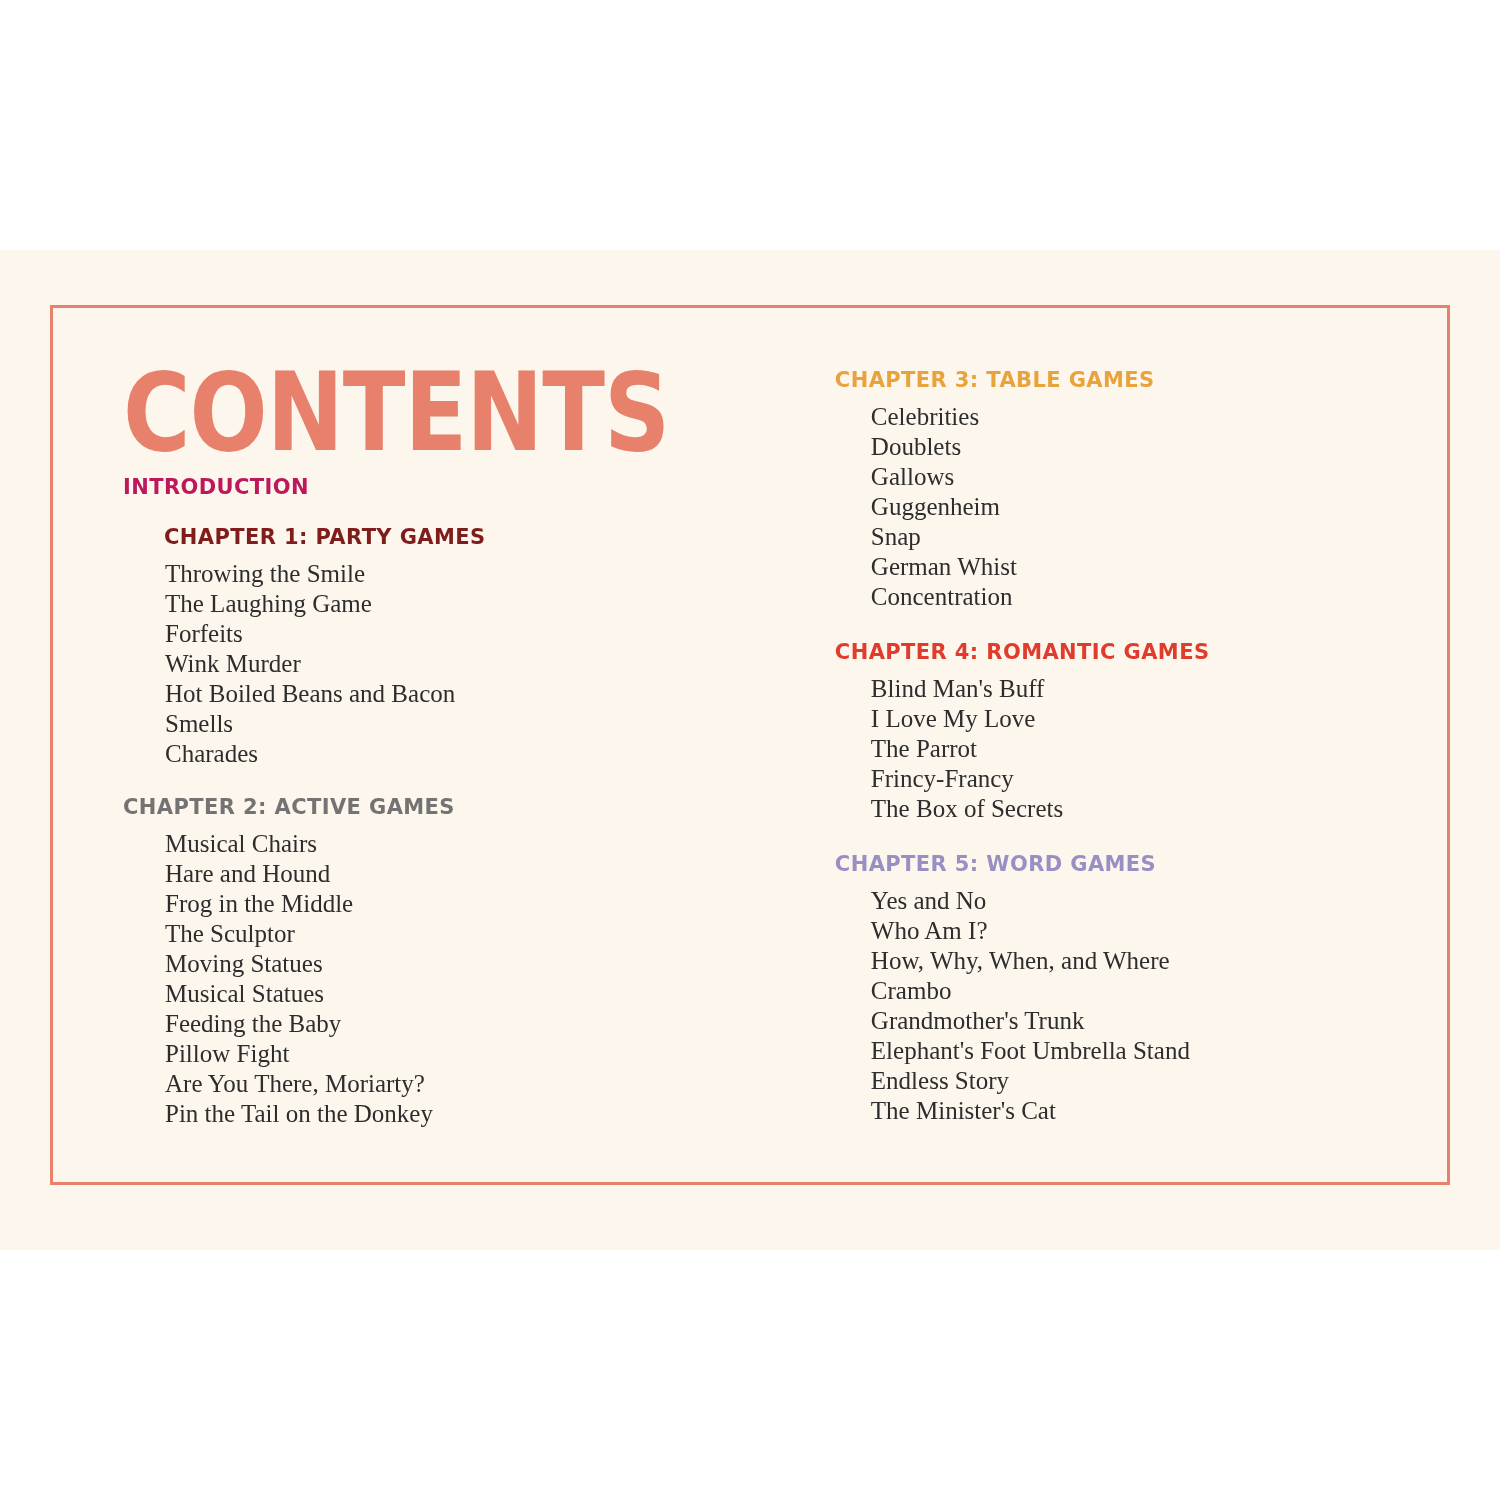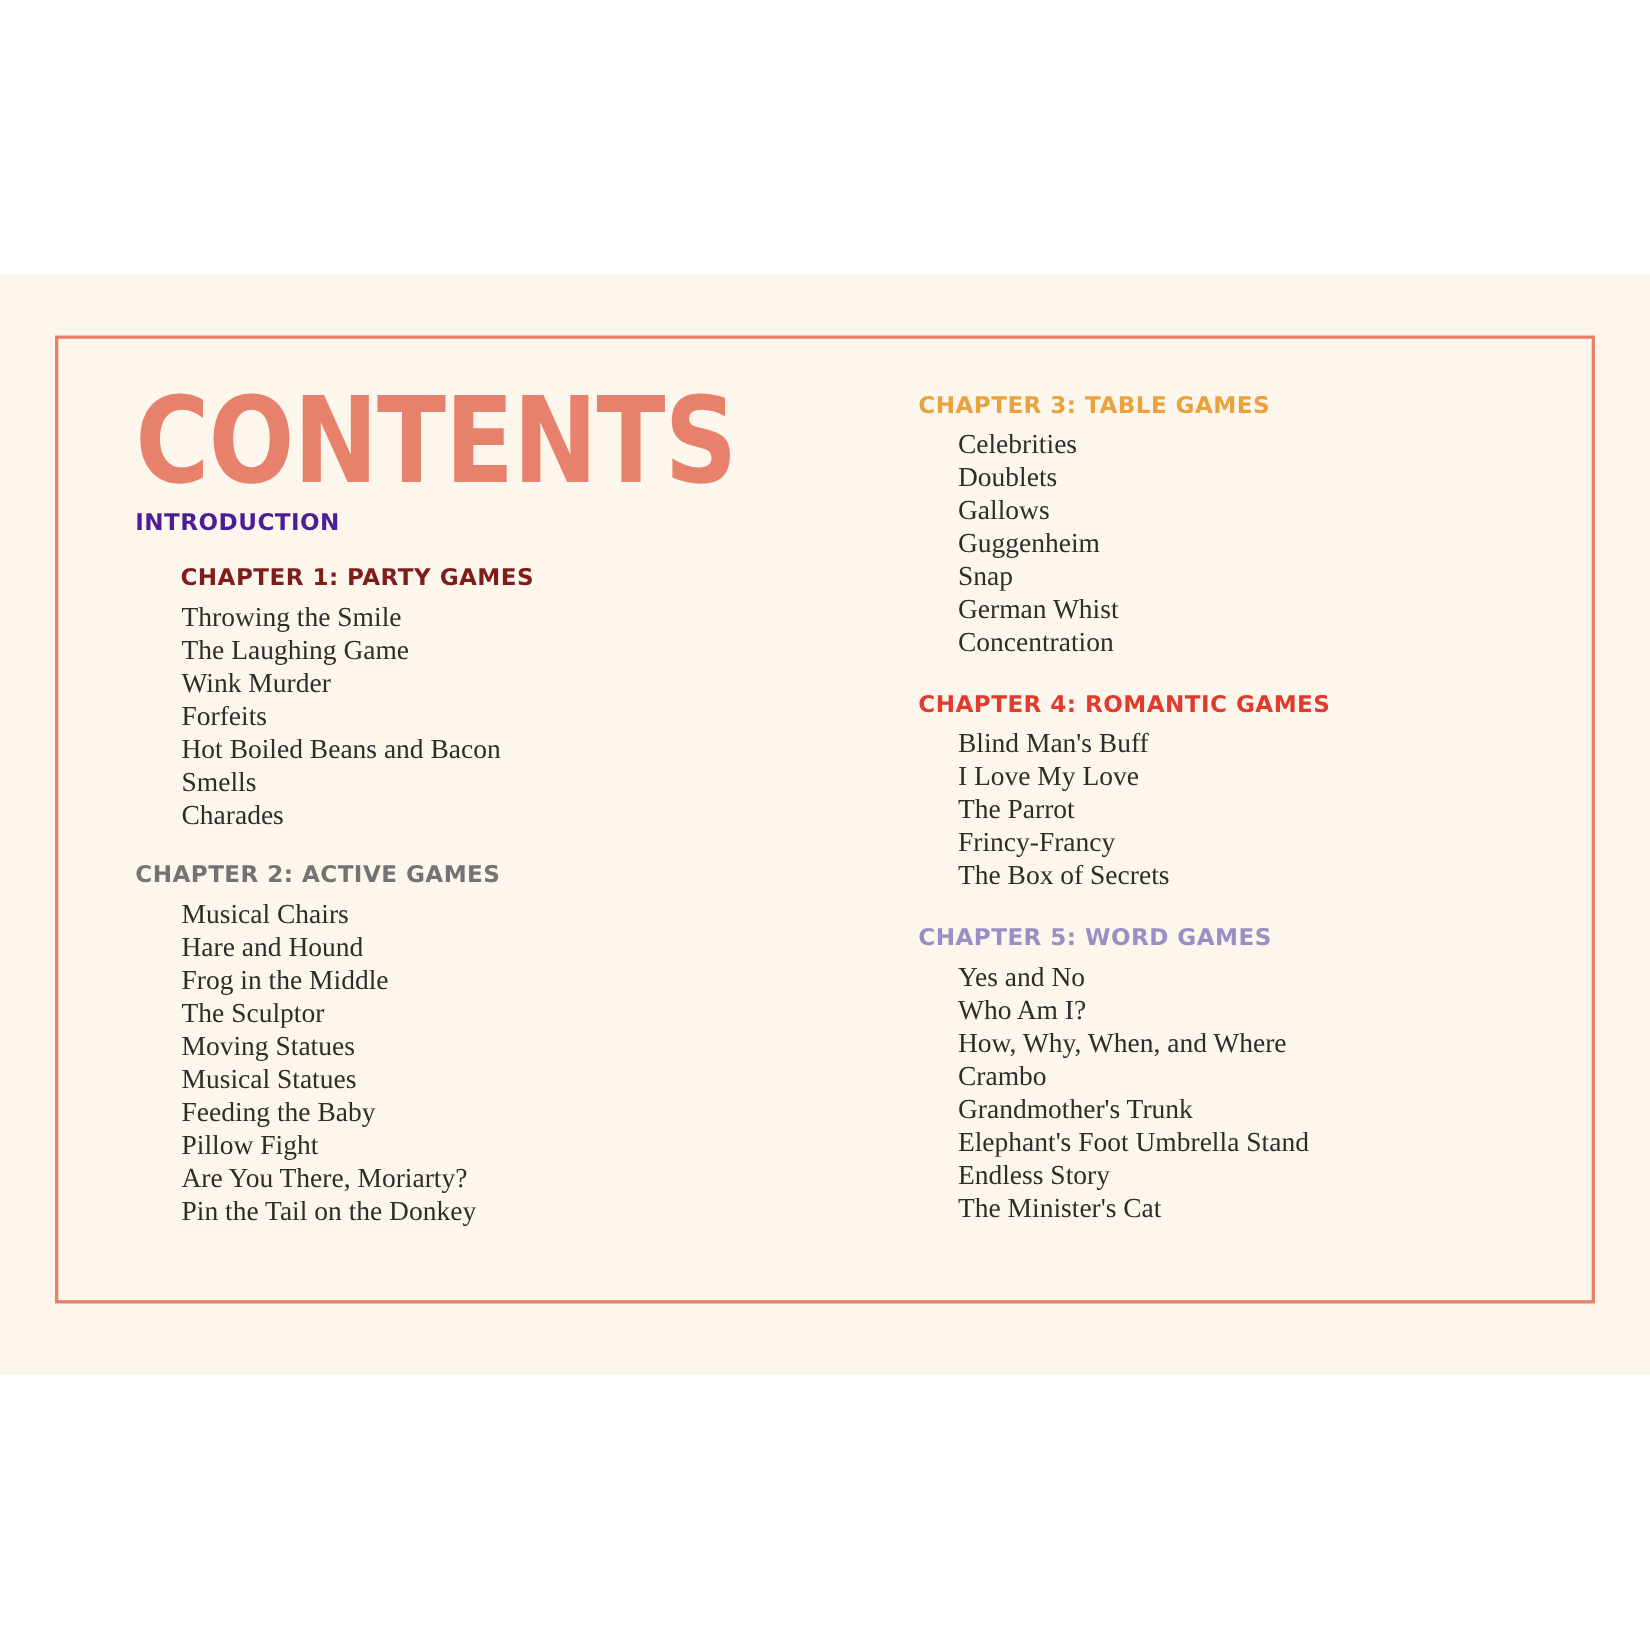--- a/index.html
+++ b/index.html
@@ -27,21 +27,21 @@
     left: 50px;
     top: 55px;
     width: 1400px;
     height: 880px;
     border: 3px solid #e8816b;
     box-sizing: border-box;
   }
   .columns {
     position: absolute;
     left: 0;
-    top: 4px;
+    top: 16px;
     width: 100%;
     height: 100%;
     display: flex;
   }
   .col {
     box-sizing: border-box;
   }
   .col-left {
     width: 735px;
     padding: 38px 0 0 70px;
@@ -96,28 +96,28 @@
 </head>
 <body>
 
 <div id="page">
   <div id="frame">
     <div class="columns">
 
       <div class="col col-left">
         <h1 class="contents-title">CONTENTS</h1>
 
-        <div class="chapter-heading" style="color:#4c1d95;">INTRODUCTION</div>
+        <div class="chapter-heading" style="color:#be185d;">INTRODUCTION</div>
 
         <div class="chapter-heading" style="color:#7f1d1d;margin-left:41px;">CHAPTER 1: PARTY GAMES</div>
         <ul class="game-list">
           <li>Throwing the Smile</li>
           <li>The Laughing Game</li>
+          <li>Forfeits</li>
           <li>Wink Murder</li>
-          <li>Forfeits</li>
           <li>Hot Boiled Beans and Bacon</li>
           <li>Smells</li>
           <li>Charades</li>
         </ul>
 
         <div class="chapter-heading" style="color:#737373;">CHAPTER 2: ACTIVE GAMES</div>
         <ul class="game-list">
           <li>Musical Chairs</li>
           <li>Hare and Hound</li>
           <li>Frog in the Middle</li>

